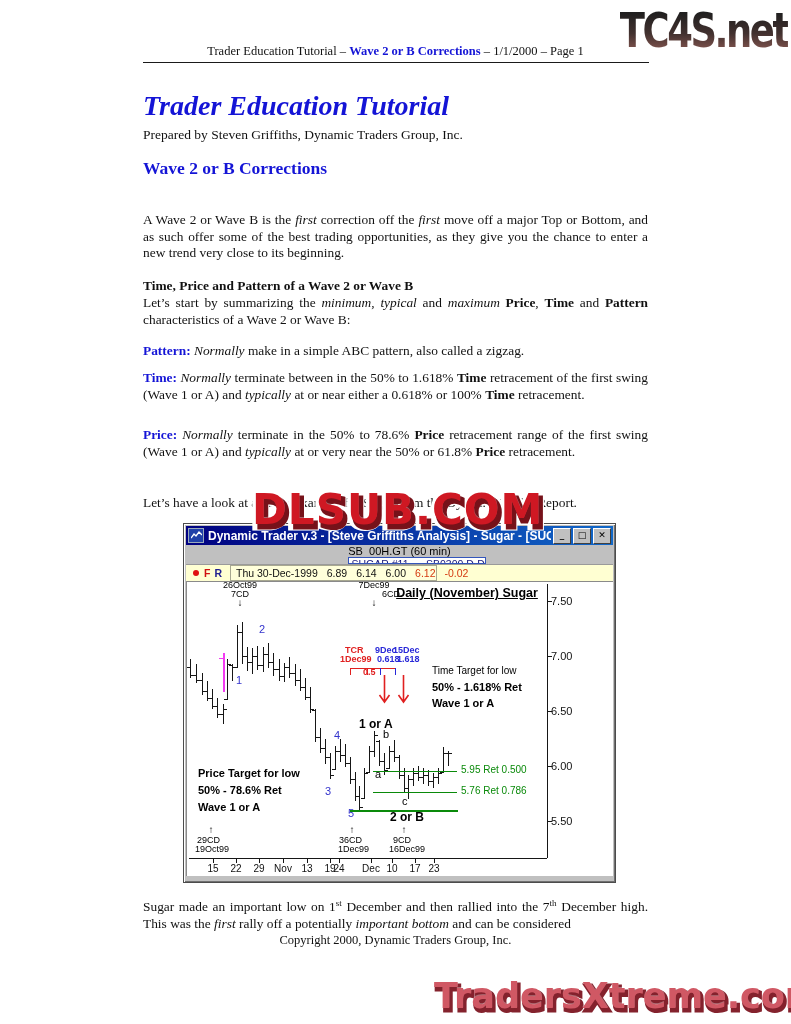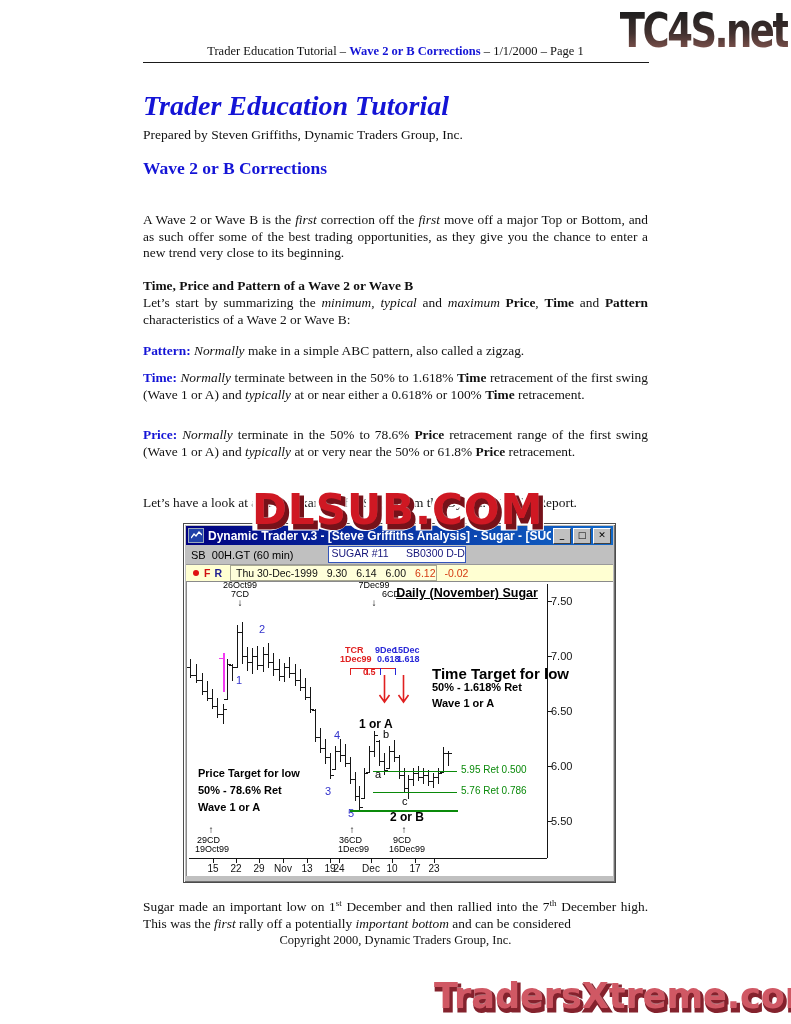--- a/index.html
+++ b/index.html
@@ -56,21 +56,21 @@
   }
   .app-icon { width:14px; height:13px; background:#2040a8; border:1px solid #9ab; margin-right:4px; flex:0 0 auto; display:flex; align-items:center; justify-content:center; }
   .win-title { flex:1 1 auto; overflow:hidden; }
   .wbtns { display:flex; flex:0 0 auto; }
   .wbtn {
     width:16px; height:14px; margin-left:2px; background:#c0c0c0;
     border:1px solid; border-color:#fff #404040 #404040 #fff;
     font:bold 9px "DejaVu Sans", sans-serif; color:#000;
     display:flex; align-items:center; justify-content:center; line-height:1;
   }
-  .toolbar { height:19px; display:flex; align-items:center; font-size:11px; padding:0 5px; color:#000; border-bottom:1px solid #9a9a9a; }
+  .toolbar { height:19px; display:flex; align-items:center; font-size:11px; padding:0 5px; color:#000; border-bottom:1px solid #9a9a9a;flex-direction:column; }
   .symlabel { white-space:pre; }
   .symfield {
     margin-left:34px; width:130px; height:15px; background:#fff;
     border:1px solid #3355bb; color:#15157a; font-size:10.5px;
     white-space:pre; padding:0 3px; line-height:13px; overflow:hidden;
   }
   .quotebar {
     height:16px; background:#ffffd2; display:flex; align-items:center;
     font-size:10.5px; font-weight:bold;
     background-image:radial-gradient(circle, #dedebc .6px, transparent .7px);
@@ -138,21 +138,21 @@
     </span>
   </div>
   <div class="toolbar">
     <span class="symlabel">SB  00H.GT (60 min)</span>
     <span class="symfield">SUGAR #11      SB0300 D-D</span>
   </div>
   <div class="quotebar">
     <span class="rec-dot"></span>
     <span class="flag-f">F</span>
     <span class="flag-r">R</span>
-    <span class="qbox"><span>Thu 30-Dec-1999</span><span class="qv">9.30</span><span class="qv">6.14</span><span class="qv">6.00</span><span class="qv qred">6.12</span><span class="qv qred">-0.02</span></span>
+    <span class="qbox"><span>Thu 30-Dec-1999</span><span class="qv">6.89</span><span class="qv">6.14</span><span class="qv">6.00</span><span class="qv qred">6.12</span><span class="qv qred">-0.02</span></span>
   </div>
   <div class="chart-region">
       <div style="position: absolute; left: 360px; top: 2px; width: 1px; height: 274px; background: rgb(22, 22, 22);"></div>
       <div style="position: absolute; left: 2px; top: 276px; width: 358px; height: 1px; background: rgb(22, 22, 22);"></div>
       <div style="position: absolute; left: 360px; top: 19px; width: 5px; height: 1px; background: rgb(22, 22, 22);"></div>
       <div style="position: absolute; left: 364px; top: 13px; font-size: 11px;">7.50</div>
       <div style="position: absolute; left: 360px; top: 74px; width: 5px; height: 1px; background: rgb(22, 22, 22);"></div>
       <div style="position: absolute; left: 364px; top: 68px; font-size: 11px;">7.00</div>
       <div style="position: absolute; left: 360px; top: 129px; width: 5px; height: 1px; background: rgb(22, 22, 22);"></div>
       <div style="position: absolute; left: 364px; top: 123px; font-size: 11px;">6.50</div>
@@ -361,21 +361,21 @@
       <div style="position: absolute; left: 204px; top: 8px; font-size: 9px; transform: translateX(-50%); color: rgb(0, 0, 0); white-space: nowrap; line-height: 1.05;">6CD</div>
       <div style="position: absolute; left: 187px; top: 16px; font-size: 10px; transform: translateX(-50%); color: rgb(0, 0, 0); white-space: nowrap; line-height: 1.05;">↓</div>
       <div style="position: absolute; left: 280px; top: 5px; font-size: 12.5px; font-weight: bold; text-decoration: underline; transform: translateX(-50%); color: rgb(0, 0, 0); white-space: nowrap; line-height: 1.05;">Daily (November) Sugar</div>
       <div style="position: absolute; left: 158px; top: 64px; font-size: 9px; font-weight: bold; color: rgb(224, 32, 32); white-space: nowrap; line-height: 1.05;">TCR</div>
       <div style="position: absolute; left: 153px; top: 73px; font-size: 9px; font-weight: bold; color: rgb(224, 32, 32); white-space: nowrap; line-height: 1.05;">1Dec99</div>
       <div style="position: absolute; left: 176px; top: 86px; font-size: 9px; font-weight: bold; color: rgb(224, 32, 32); white-space: nowrap; line-height: 1.05;">0.5</div>
       <div style="position: absolute; left: 188px; top: 64px; font-size: 9px; font-weight: bold; color: rgb(40, 40, 216); white-space: nowrap; line-height: 1.05;">9Dec</div>
       <div style="position: absolute; left: 206px; top: 64px; font-size: 9px; font-weight: bold; color: rgb(40, 40, 216); white-space: nowrap; line-height: 1.05;">15Dec</div>
       <div style="position: absolute; left: 190px; top: 73px; font-size: 9px; font-weight: bold; color: rgb(40, 40, 216); white-space: nowrap; line-height: 1.05;">0.618</div>
       <div style="position: absolute; left: 210px; top: 73px; font-size: 9px; font-weight: bold; color: rgb(40, 40, 216); white-space: nowrap; line-height: 1.05;">1.618</div>
-      <div style="position: absolute; left: 245px; top: 84px; font-size: 15px; font-weight: bold; color: rgb(0, 0, 0); white-space: nowrap; line-height: 1.05;">Time Target for low</div>
+      <div style="position: absolute; left: 245px; top: 84px; font-size: 10px; font-weight: normal; color: rgb(0, 0, 0); white-space: nowrap; line-height: 1.05;">Time Target for low</div>
       <div style="position: absolute; left: 245px; top: 100px; font-size: 11px; font-weight: bold; color: rgb(0, 0, 0); white-space: nowrap; line-height: 1.05;">50% - 1.618% Ret</div>
       <div style="position: absolute; left: 245px; top: 116px; font-size: 11px; font-weight: bold; color: rgb(0, 0, 0); white-space: nowrap; line-height: 1.05;">Wave 1 or A</div>
       <div style="position: absolute; left: 172px; top: 136px; font-size: 12px; font-weight: bold; color: rgb(0, 0, 0); white-space: nowrap; line-height: 1.05;">1 or A</div>
       <div style="position: absolute; left: 11px; top: 186px; font-size: 11px; font-weight: bold; color: rgb(0, 0, 0); white-space: nowrap; line-height: 1.05;">Price Target for low</div>
       <div style="position: absolute; left: 11px; top: 203px; font-size: 11px; font-weight: bold; color: rgb(0, 0, 0); white-space: nowrap; line-height: 1.05;">50% - 78.6% Ret</div>
       <div style="position: absolute; left: 11px; top: 220px; font-size: 11px; font-weight: bold; color: rgb(0, 0, 0); white-space: nowrap; line-height: 1.05;">Wave 1 or A</div>
       <div style="position: absolute; left: 203px; top: 229px; font-size: 12px; font-weight: bold; color: rgb(0, 0, 0); white-space: nowrap; line-height: 1.05;">2 or B</div>
       <div style="position: absolute; left: 49px; top: 93px; font-size: 11px; color: rgb(51, 51, 204); white-space: nowrap; line-height: 1.05;">1</div>
       <div style="position: absolute; left: 72px; top: 42px; font-size: 11px; color: rgb(51, 51, 204); white-space: nowrap; line-height: 1.05;">2</div>
       <div style="position: absolute; left: 138px; top: 204px; font-size: 11px; color: rgb(51, 51, 204); white-space: nowrap; line-height: 1.05;">3</div>

